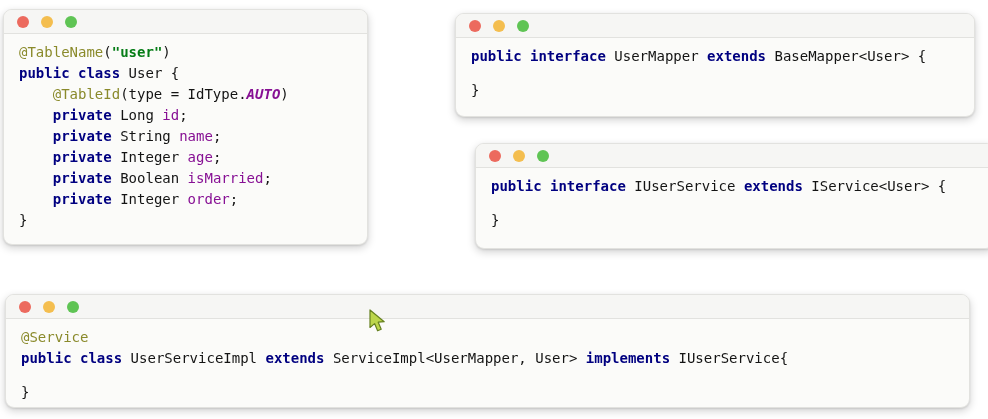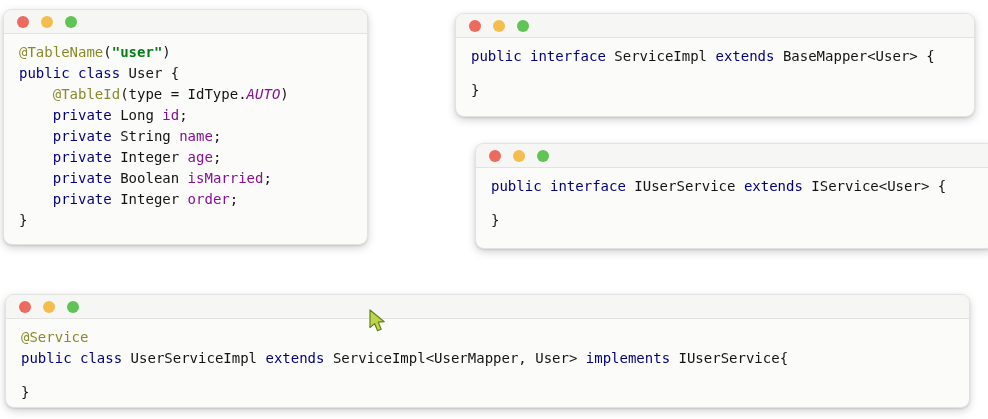--- a/index.html
+++ b/index.html
@@ -45,25 +45,25 @@
     font-family: "DejaVu Sans Mono", "Liberation Mono", monospace;
     font-size: 14px;
     line-height: 21px;
     padding: 8px 10px 8px 15px;
     white-space: pre;
     color: var(--plain, #141414);
   }
   .code-line { min-height: 21px; }
   .code-line.empty { min-height: 13px; height: 13px; }
 
-  .tk-k  { color: var(--keyword, #000080); font-weight: normal; }
+  .tk-k  { color: var(--keyword, #000080); font-weight: bold; }
   .tk-an { color: var(--annotation, #8a8a2b); }
   .tk-s  { color: var(--string, #067d17); font-weight: bold; }
   .tk-f  { color: var(--field, #871094); font-weight: normal; }
-  .tk-e  { color: var(--enum_const, #871094); font-weight: normal; font-style: italic; }
+  .tk-e  { color: var(--enum_const, #871094); font-weight: bold; font-style: italic; }
   .tk-p  { color: var(--plain, #141414); }
 
   
   .w-entity      { left: 3px;   top: 9px;   width: 365px; height: 236px; }
   .w-mapper      { left: 455px; top: 13px;  width: 520px; height: 104px; }
   .w-iservice    { left: 475px; top: 143px; width: 520px; height: 106px; }
   .w-serviceimpl { left: 5px;   top: 294px; width: 965px; height: 114px; }
 
   .mouse-cursor {
     position: absolute;
@@ -88,21 +88,21 @@
     </div>
     <pre class="code"><div class="code-line"><span class="tk-an">@TableName</span><span class="tk-p">(</span><span class="tk-s">"user"</span><span class="tk-p">)</span></div><div class="code-line"><span class="tk-k">public</span><span class="tk-p"> </span><span class="tk-k">class</span><span class="tk-p"> User {</span></div><div class="code-line"><span class="tk-p">    </span><span class="tk-an">@TableId</span><span class="tk-p">(type = IdType.</span><span class="tk-e">AUTO</span><span class="tk-p">)</span></div><div class="code-line"><span class="tk-p">    </span><span class="tk-k">private</span><span class="tk-p"> Long </span><span class="tk-f">id</span><span class="tk-p">;</span></div><div class="code-line"><span class="tk-p">    </span><span class="tk-k">private</span><span class="tk-p"> String </span><span class="tk-f">name</span><span class="tk-p">;</span></div><div class="code-line"><span class="tk-p">    </span><span class="tk-k">private</span><span class="tk-p"> Integer </span><span class="tk-f">age</span><span class="tk-p">;</span></div><div class="code-line"><span class="tk-p">    </span><span class="tk-k">private</span><span class="tk-p"> Boolean </span><span class="tk-f">isMarried</span><span class="tk-p">;</span></div><div class="code-line"><span class="tk-p">    </span><span class="tk-k">private</span><span class="tk-p"> Integer </span><span class="tk-f">order</span><span class="tk-p">;</span></div><div class="code-line"><span class="tk-p">}</span></div></pre>
   </div>
 
   <div class="window w-mapper">
     <div class="titlebar">
       <span class="light red"></span>
       <span class="light yellow"></span>
       <span class="light green"></span>
     </div>
-    <pre class="code"><div class="code-line"><span class="tk-k">public</span><span class="tk-p"> </span><span class="tk-k">interface</span><span class="tk-p"> ServiceImpl </span><span class="tk-k">extends</span><span class="tk-p"> BaseMapper&lt;User&gt; {</span></div><div class="code-line empty"></div><div class="code-line"><span class="tk-p">}</span></div></pre>
+    <pre class="code"><div class="code-line"><span class="tk-k">public</span><span class="tk-p"> </span><span class="tk-k">interface</span><span class="tk-p"> UserMapper </span><span class="tk-k">extends</span><span class="tk-p"> BaseMapper&lt;User&gt; {</span></div><div class="code-line empty"></div><div class="code-line"><span class="tk-p">}</span></div></pre>
   </div>
 
   <div class="window w-iservice">
     <div class="titlebar">
       <span class="light red"></span>
       <span class="light yellow"></span>
       <span class="light green"></span>
     </div>
     <pre class="code"><div class="code-line"><span class="tk-k">public</span><span class="tk-p"> </span><span class="tk-k">interface</span><span class="tk-p"> IUserService </span><span class="tk-k">extends</span><span class="tk-p"> IService&lt;User&gt; {</span></div><div class="code-line empty"></div><div class="code-line"><span class="tk-p">}</span></div></pre>
   </div>

